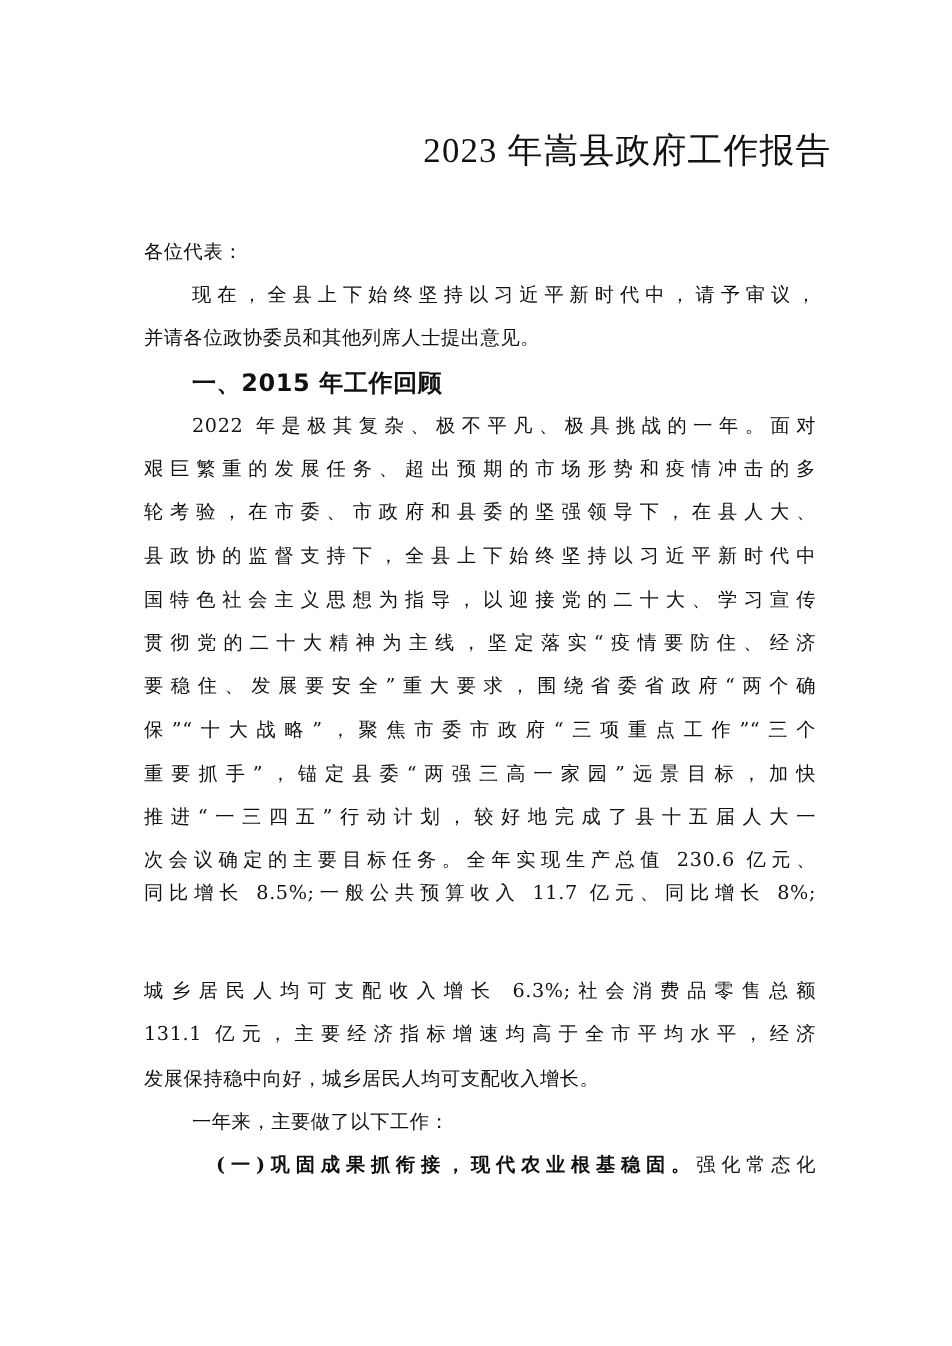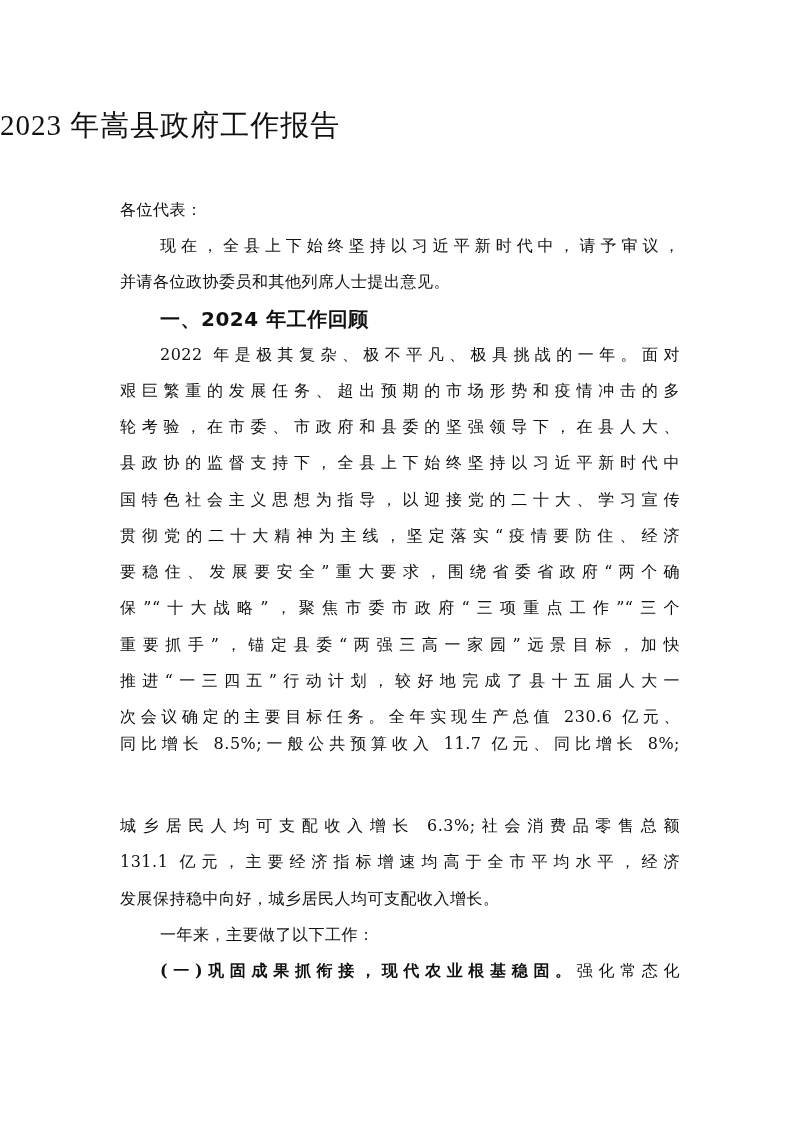--- a/index.html
+++ b/index.html
@@ -1,39 +1,39 @@
 <!DOCTYPE html>
 <html><head>
 <meta charset="utf-8">
 <style>
   html, body { margin: 0; padding: 0; background: #ffffff; }
   body { width: 793px; height: 1122px; position: relative; overflow: hidden;
          font-family: "DejaVu Serif", "Liberation Serif", serif; color: #111; }
   .page { position: absolute; left: 0; top: 0; width: 793px; height: 1122px; }
-  .title { position: absolute; top: 106px; left: 0; width: 693px; text-align: left;
+  .title { position: absolute; top: 106px; left: 0; width: 693px; text-align: right;
            font-size: 29px; letter-spacing: 1px; font-family: "Liberation Serif", "DejaVu Serif", serif; }
   .line { position: absolute; left: 120px; width: 560px; font-size: 16px; line-height: 28px;
           white-space: nowrap; text-align: justify; text-align-last: justify; letter-spacing: 0.5px; }
   .line.indent { left: 160px; width: 520px; }
   .line.noj { text-align-last: left; }
   .heading { font-family: "DejaVu Sans", "Liberation Sans", sans-serif; font-weight: bold;
              font-size: 20px; }
-  .bold { font-weight: bold; }
+  .bold { font-weight: bold; margin-left: 20px; }
 </style>
 </head>
 <body>
 
 <div class="page">
   <div class="title">2023 年嵩县政府工作报告</div>
 
   <div class="line noj" style="top:196px">各位代表：</div>
 
   <div class="line indent" style="top:232px">现在，全县上下始终坚持以习近平新时代中，请予审议，</div>
   <div class="line noj" style="top:268px">并请各位政协委员和其他列席人士提出意见。</div>
-  <div class="line indent noj heading" style="top:305px">一、2024 年工作回顾</div>
+  <div class="line indent noj heading" style="top:305px">一、2015 年工作回顾</div>
 
   <div class="line indent" style="top:341px">2022 年是极其复杂、极不平凡、极具挑战的一年。面对</div>
   <div class="line" style="top:377px">艰巨繁重的发展任务、超出预期的市场形势和疫情冲击的多</div>
   <div class="line" style="top:413px">轮考验，在市委、市政府和县委的坚强领导下，在县人大、</div>
   <div class="line" style="top:449px">县政协的监督支持下，全县上下始终坚持以习近平新时代中</div>
   <div class="line" style="top:486px">国特色社会主义思想为指导，以迎接党的二十大、学习宣传</div>
   <div class="line" style="top:522px">贯彻党的二十大精神为主线，坚定落实“疫情要防住、经济</div>
   <div class="line" style="top:558px">要稳住、发展要安全”重大要求，围绕省委省政府“两个确</div>
   <div class="line" style="top:594px">保”“十大战略”，聚焦市委市政府“三项重点工作”“三个</div>
   <div class="line" style="top:631px">重要抓手”，锚定县委“两强三高一家园”远景目标，加快</div>

